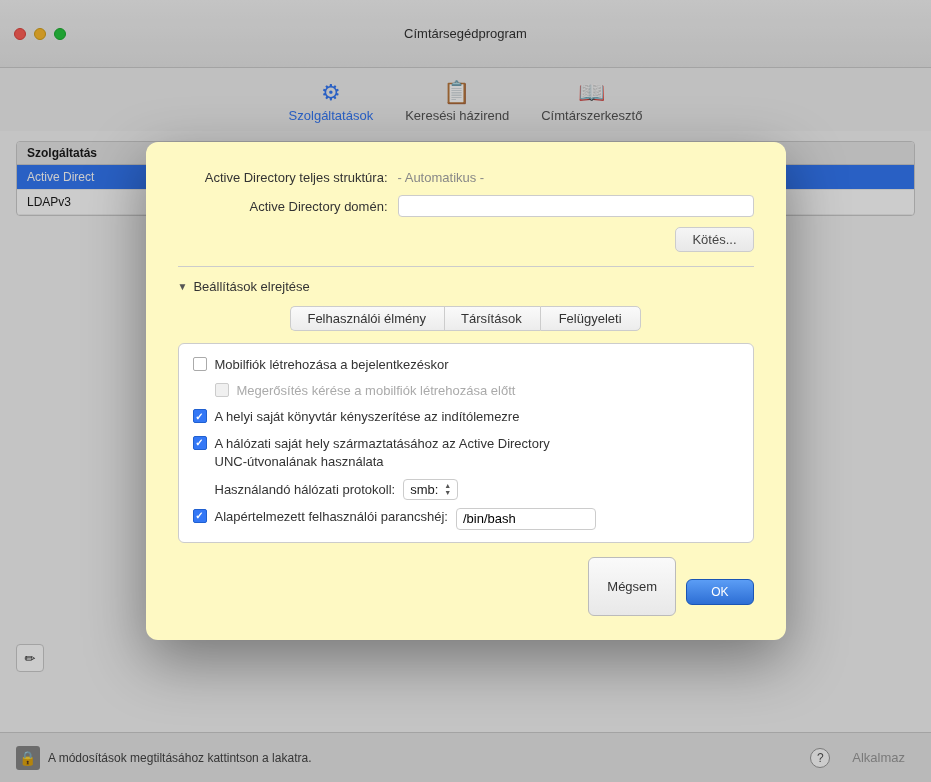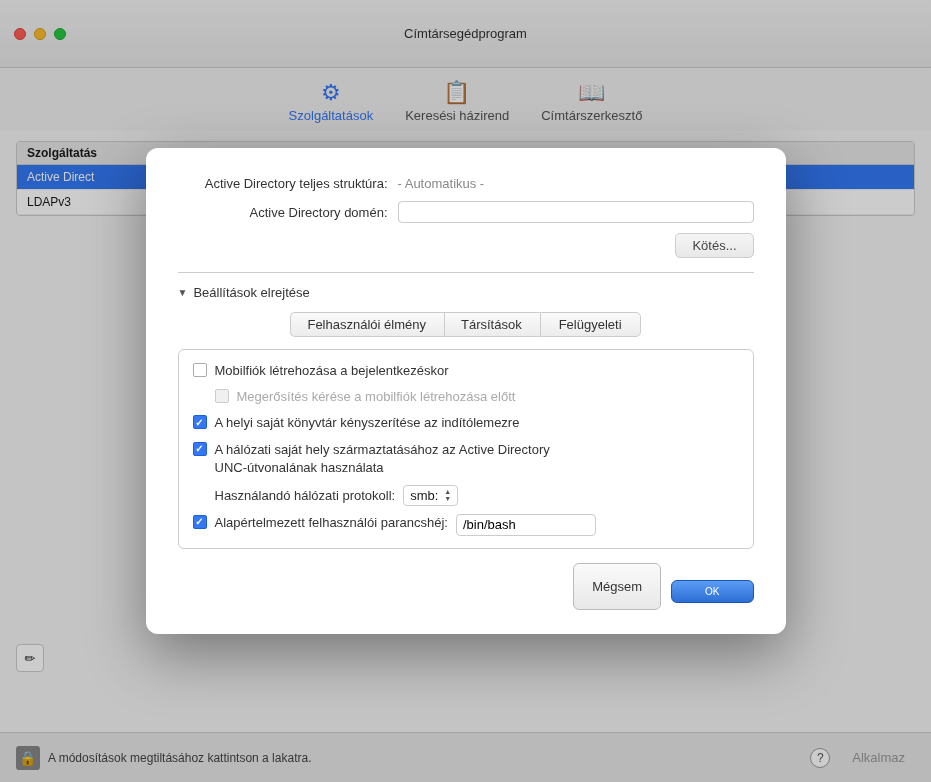--- a/index.html
+++ b/index.html
@@ -215,21 +215,21 @@
       position: absolute;
       top: 0; left: 0; right: 0; bottom: 0;
       background: rgba(0,0,0,0.2);
       display: flex;
       align-items: center;
       justify-content: center;
       z-index: 100;
     }
 
     .modal {
-      background: #ffffff;
+      background: #fef9c3;
       border-radius: 12px;
       width: 640px;
       padding: 28px 32px 24px;
       box-shadow: 0 20px 60px rgba(0,0,0,0.4);
       position: relative;
     }
 
     
     .form-group {
       display: flex;
@@ -443,36 +443,36 @@
 
     
     .modal-buttons {
       display: flex;
       justify-content: flex-end;
       gap: 10px;
       align-items: center;
     }
 
     .btn-cancel {
-      padding: 15px 18px;
+      padding: 21px 18px;
       background: linear-gradient(to bottom, #fafafa, #e8e8e8);
       border: 1px solid #bbb;
       border-radius: 6px;
       font-size: 13px;
       cursor: pointer;
       color: #333;
       margin-left: 20px;
     }
 
     .btn-ok {
-      padding: 5px 33px;
+      padding: 5px 24px;
       background: linear-gradient(to bottom, #5b9df5, #2d6ed4);
       border: 1px solid #1a55b5;
       border-radius: 6px;
-      font-size: 10px;
+      font-size: 12px;
       cursor: pointer;
       color: white;
       font-weight: 500;
       margin-top: 11px;
     }
   </style>
 </head>
 <body>
 
 <div class="bg-window">

